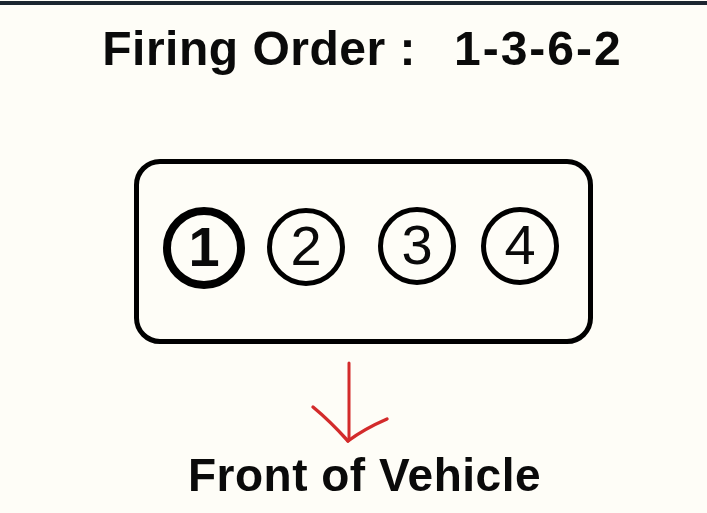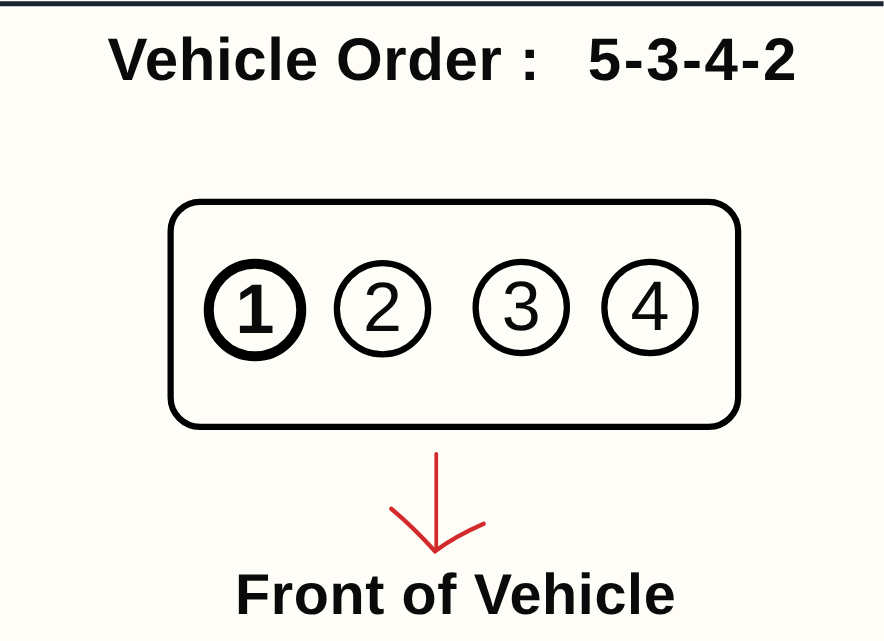--- a/index.html
+++ b/index.html
@@ -81,21 +81,21 @@
     line-height: 50px;
     font-weight: bold;
     letter-spacing: 0.5px;
   }
 </style>
 </head>
 <body>
 
 <div class="top-bar"></div>
 
-<div class="title"><span>Vehicle Order :</span><span class="order">5-3-4-2</span></div>
+<div class="title"><span>Firing Order :</span><span class="order">1-3-6-2</span></div>
 
 <div class="block">
   <div class="cyl emph pos1">
     <span>1</span>
   </div>
   <div class="cyl pos2">
     <span>2</span>
   </div>
   <div class="cyl pos3">
     <span>3</span>

